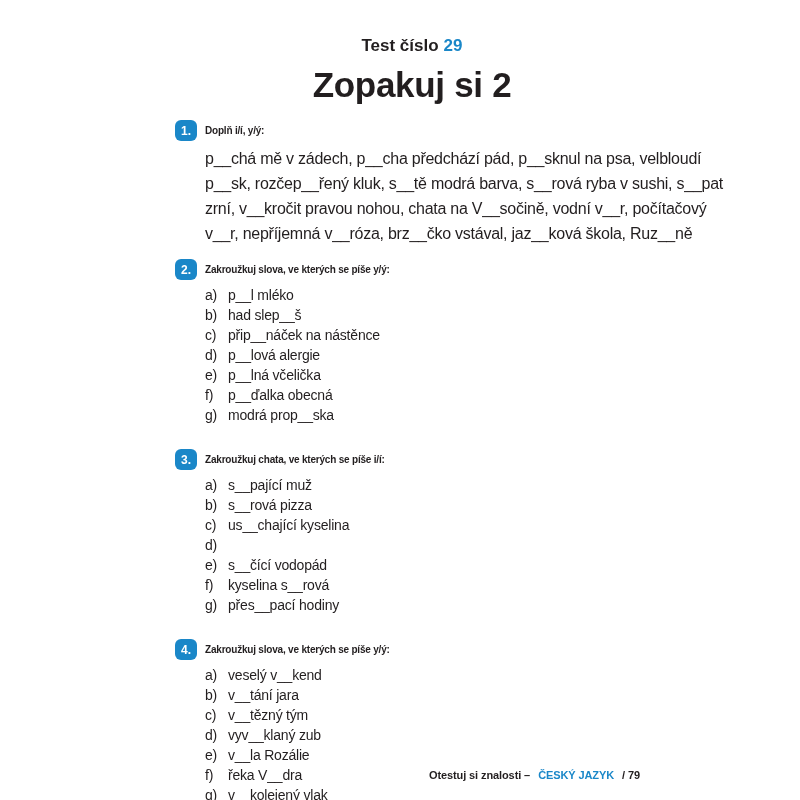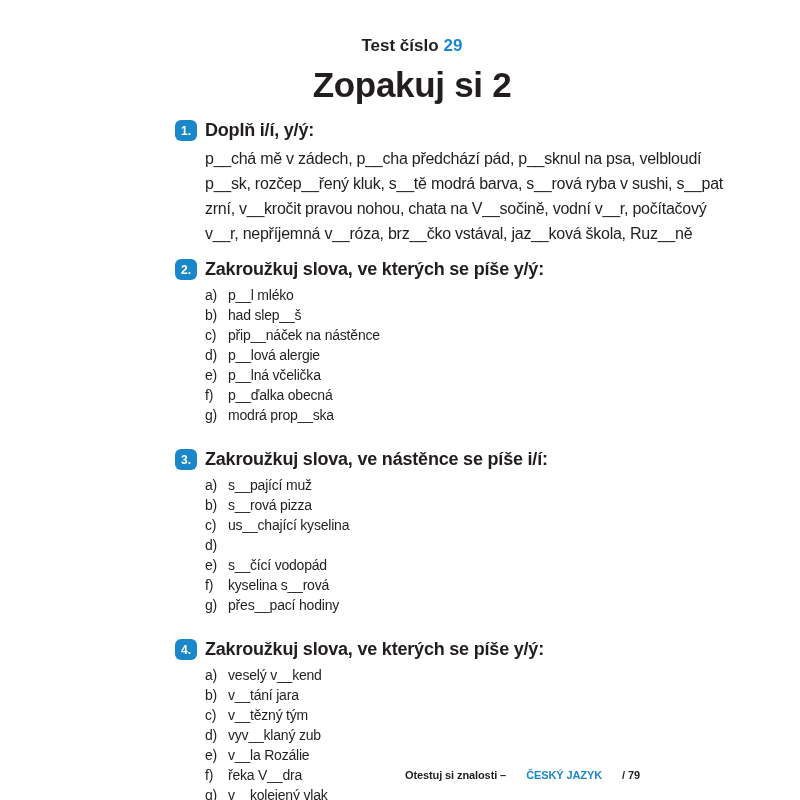--- a/index.html
+++ b/index.html
@@ -17,29 +17,29 @@
   .page-title { font-size:35px; font-weight:700; margin-top:9px; letter-spacing:-0.3px; }
   .content { position:absolute; left:175px; top:120px; width:475px; }
   .exercise { margin-bottom:24px; }
   .exercise.first { margin-bottom:13px; }
   .ex-head { display:flex; align-items:center; gap:8px; margin-bottom:5px; }
   .badge {
     min-width:22px; height:21px; padding:0 3px; border-radius:6px;
     background:var(--accent); color:#fff; font-size:12px; font-weight:700;
     display:inline-flex; align-items:center; justify-content:center; flex:none;
   }
-  .instruction { font-weight:700; font-size:18px; letter-spacing:-0.2px; }
+  .instruction { font-weight:700; font-size:10px; letter-spacing:-0.2px; }
   .para { padding-left:30px; }
   .para-line { font-size:16px; line-height:25px; white-space:nowrap; letter-spacing:-0.25px; }
   .items { padding-left:30px; margin-top:2px; }
   .item { display:flex; line-height:20px; font-size:14px; letter-spacing:-0.2px; }
   .letter { width:23px; flex:none; }
   .page-footer {
     position:absolute; right:160px; bottom:19px;
-    font-size:11px; font-weight:700; display:flex; gap:20px; letter-spacing:-0.1px;margin-left:29px;
+    font-size:11px; font-weight:700; display:flex; gap:8px; letter-spacing:-0.1px;margin-left:29px;
   }
   .footer-subject { color:var(--accent); }
 </style>
 </head>
 <body>
 
 <div class="page">
 
   <header class="page-header">
     <div class="test-line">
@@ -97,21 +97,21 @@
           <div class="item">
           <span class="letter">g)</span>
           <span class="item-text">modrá prop__ska</span>
         </div>
         </div>
     </section>
 
     <section class="exercise">
       <div class="ex-head">
         <span class="badge">3.</span>
-        <span class="instruction">Zakroužkuj slova, ve nástěnce se píše i/í:</span>
+        <span class="instruction">Zakroužkuj chata, ve kterých se píše i/í:</span>
       </div>
       <div class="items">
           <div class="item">
           <span class="letter">a)</span>
           <span class="item-text">s__pající muž</span>
         </div>
           <div class="item">
           <span class="letter">b)</span>
           <span class="item-text">s__rová pizza</span>
         </div>

